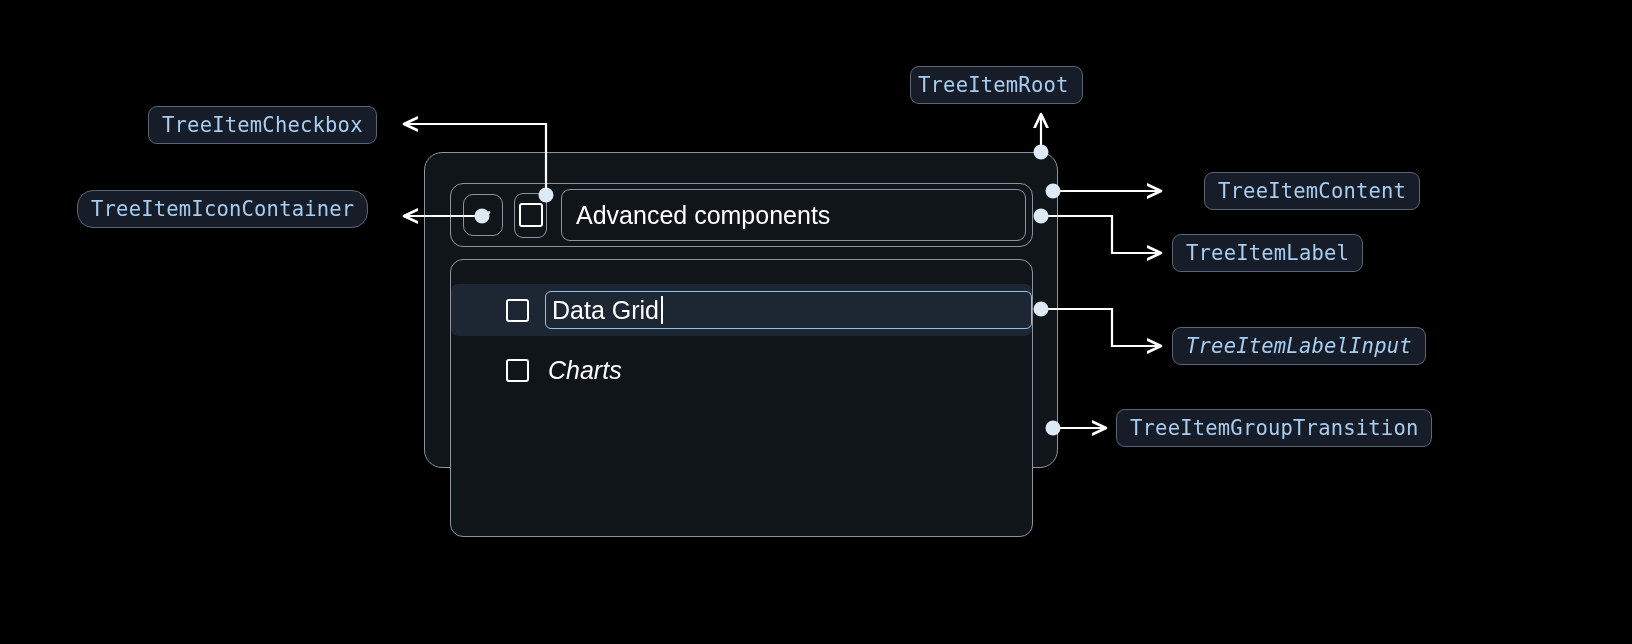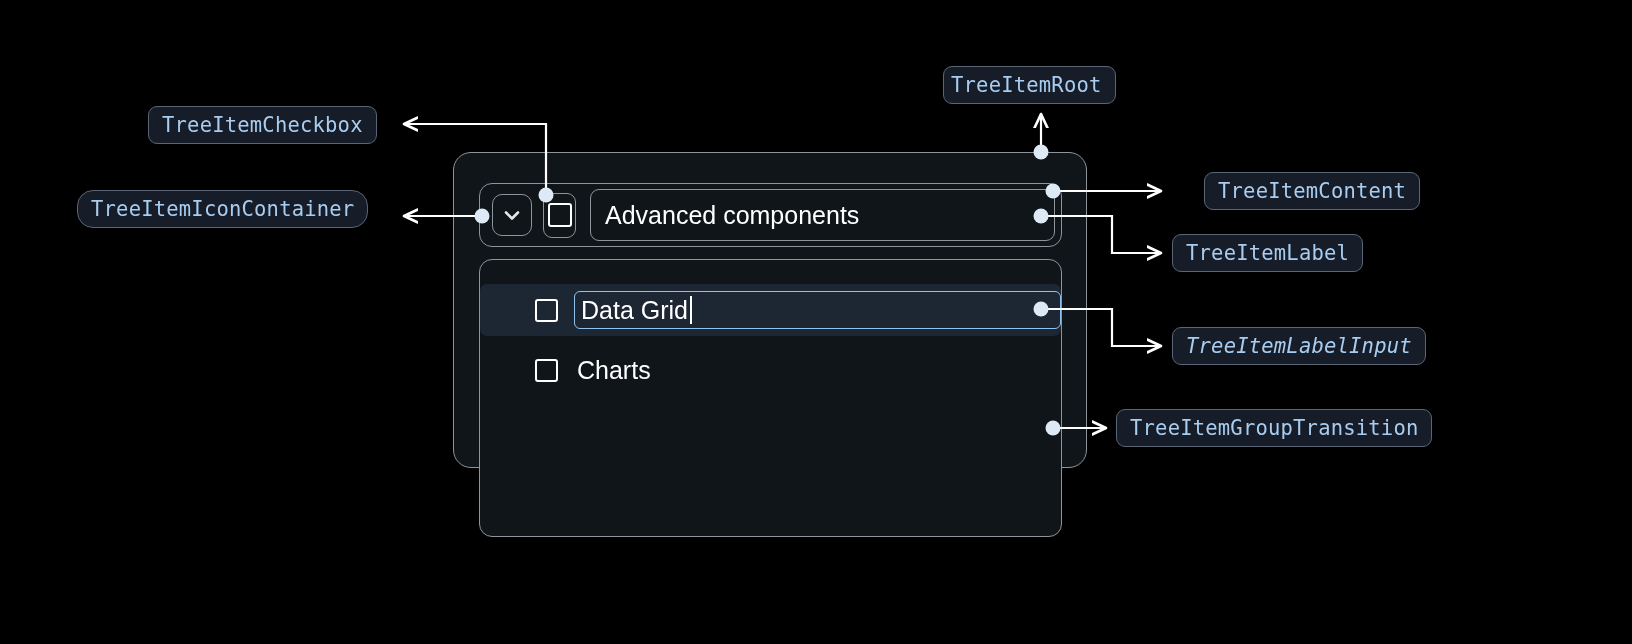--- a/index.html
+++ b/index.html
@@ -49,21 +49,21 @@
     font-family: "DejaVu Sans Mono", "Liberation Mono", monospace;
     font-size: 20.5px;
     letter-spacing: 0.2px;
     white-space: nowrap;
     z-index: 7;
   }
 
   
   #tree-root {
     position: absolute;
-    left: 453px;
+    left: 424px;
     top: 152px;
     width: 634px;
     height: 316px;
     box-sizing: border-box;
     background: #10151a;
     border: 1.6px solid #8d949c;
     border-radius: 18px;
     z-index: 3;
   }
 
@@ -165,20 +165,21 @@
     background: #1d2633;
     border-radius: 7px;
     margin-left: 0;
     margin-right: 0;
   }
   .group-row .row-text {
     margin-left: 19px;
     color: #ffffff;
     font-size: 25px;
     white-space: nowrap;
+    font-style: italic;
   }
 
   .label-input {
     box-sizing: border-box;
     margin-left: 16px;
     width: 487px;
     height: 38px;
     border: 1.6px solid #90c2ef;
     border-radius: 6px;
     background: transparent;
@@ -287,21 +288,21 @@
   </svg>
 
   <div class="chip" style="left:148px; top:106px;">
     <span>TreeItemCheckbox</span>
   </div>
 
   <div class="chip" style="left:77px; top:190px;border-radius:16px;">
     <span>TreeItemIconContainer</span>
   </div>
 
-  <div class="chip" style="left:943px; top:66px;padding-left:7px;">
+  <div class="chip" style="left:910px; top:66px;padding-left:7px;">
     <span>TreeItemRoot</span>
   </div>
 
   <div class="chip" style="left:1204px; top:172px;">
     <span>TreeItemContent</span>
   </div>
 
   <div class="chip" style="left:1172px; top:234px;justify-content:center;">
     <span>TreeItemLabel</span>
   </div>

